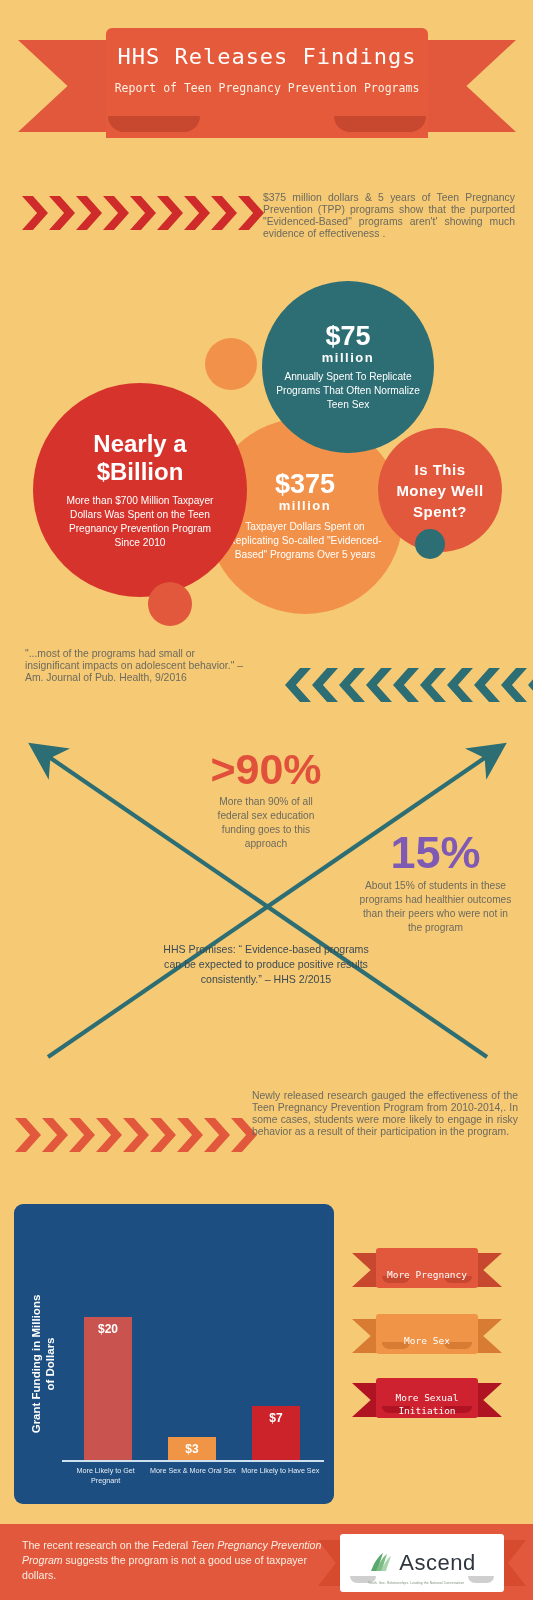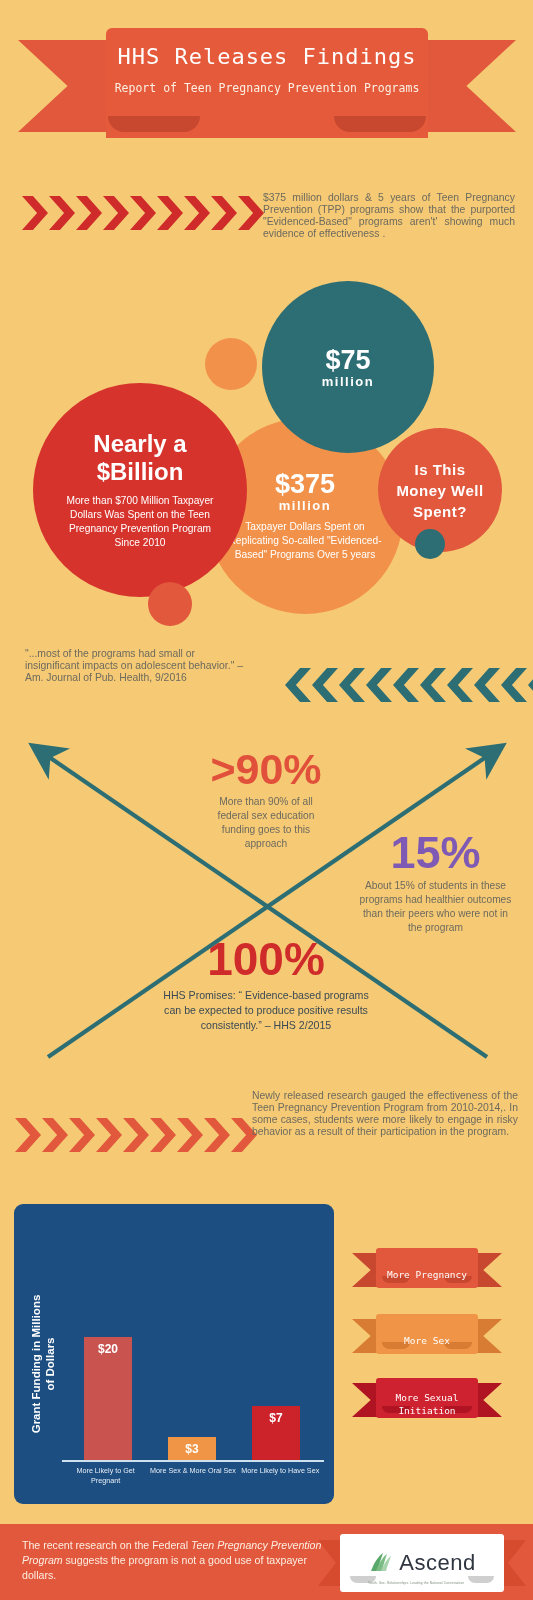--- a/index.html
+++ b/index.html
@@ -129,20 +129,21 @@
 
   <div class="circ" style="left:207px; top:418px; width:196px; height:196px; background:#f2924a;">
     <div class="c-big" style="font-size:27px;">$375</div>
     <div class="c-mid">million</div>
     <div class="c-small" style="width:170px; margin-top:7px;">Taxpayer Dollars Spent  on Replicating  So-called "Evidenced-Based" Programs Over 5 years</div>
   </div>
 
   <div class="circ" style="left:262px; top:281px; width:172px; height:172px; background:#2c6e74;">
     <div class="c-big" style="font-size:27px;">$75</div>
     <div class="c-mid">million</div>
+    <div class="c-small" style="width:150px; margin-top:5px;">Annually Spent To Replicate Programs That  Often Normalize Teen Sex</div>
   </div>
 
   <div class="circ" style="left:33px; top:383px; width:214px; height:214px; background:#d6332c;">
     <div class="c-big" style="width:150px;">Nearly a $Billion</div>
     <div class="c-small" style="width:160px; margin-top:8px;">More than $700 Million Taxpayer Dollars Was Spent on the Teen Pregnancy Prevention Program Since 2010</div>
   </div>
 
   <div class="circ" style="left:148px; top:582px; width:44px; height:44px; background:#e1583c;"></div>
 
   <div class="circ" style="left:378px; top:428px; width:124px; height:124px; background:#e1583c;">
@@ -182,41 +183,40 @@
     <div class="desc" style="width:118px; margin:4px auto 0;">More than 90% of all federal sex education funding goes to this approach</div>
   </div>
 
 
   <div class="pct" style="left:348px; top:830px; width:175px;">
     <div class="num" style="font-size: 45px; color: rgb(126, 90, 181);">15%</div>
     <div class="desc" style="width:152px; margin:4px auto 0;">About 15% of students in these programs had healthier outcomes than their peers who were not in the program</div>
   </div>
 
   <div class="pct" style="left:160px; top:936px; width:212px;">
-    <div class="num" style="font-size: 46px; color: rgb(207, 43, 43);">100%</div>
     <div class="desc" style="width:208px; margin:6px auto 12px; color:#3b4a55; font-size:10.6px; line-height:15px;">HHS Promises: “ Evidence-based programs can be expected to produce positive results consistently.” – HHS 2/2015</div>
   </div>
 
   <div class="chev-row" id="chev-intro2" style="left: 15px; top: 1118px; gap: 1px;">
       <div class="chev r" style="background: rgb(225, 88, 60);"></div>
       <div class="chev r" style="background: rgb(225, 88, 60);"></div>
       <div class="chev r" style="background: rgb(225, 88, 60);"></div>
       <div class="chev r" style="background: rgb(225, 88, 60);"></div>
       <div class="chev r" style="background: rgb(225, 88, 60);"></div>
       <div class="chev r" style="background: rgb(225, 88, 60);"></div>
       <div class="chev r" style="background: rgb(225, 88, 60);"></div>
       <div class="chev r" style="background: rgb(225, 88, 60);"></div>
       <div class="chev r" style="background: rgb(225, 88, 60);"></div>
     </div>
   <div class="para" style="left:252px; top:1090px; width:266px;">Newly released research gauged the effectiveness of the Teen Pregnancy Prevention Program from 2010-2014,. In some cases, students were more likely to engage in risky behavior as a result of their participation in the program.</div>
 
   <div class="chart-card">
     <div class="ylab">Grant Funding in Millions of Dollars</div>
     <div class="plot" id="plot-area">
-        <div class="bar-col" style="height: 123px; width: 19.3333%; left: 7%; background: rgb(201, 84, 79); margin-top: 28px;">
+        <div class="bar-col" style="height: 143px; width: 19.3333%; left: 7%; background: rgb(201, 84, 79); margin-top: 28px;">
           <span>$20</span>
         </div>
         <div class="bar-col" style="height: 23.1818px; width: 19.3333%; left: 40.3333%; background: rgb(240, 148, 69);">
           <span>$3</span>
         </div>
         <div class="bar-col" style="height: 54.0909px; width: 19.3333%; left: 73.6667%; background: rgb(204, 34, 41);">
           <span>$7</span>
         </div>
       </div>
     <div class="axis"></div>

